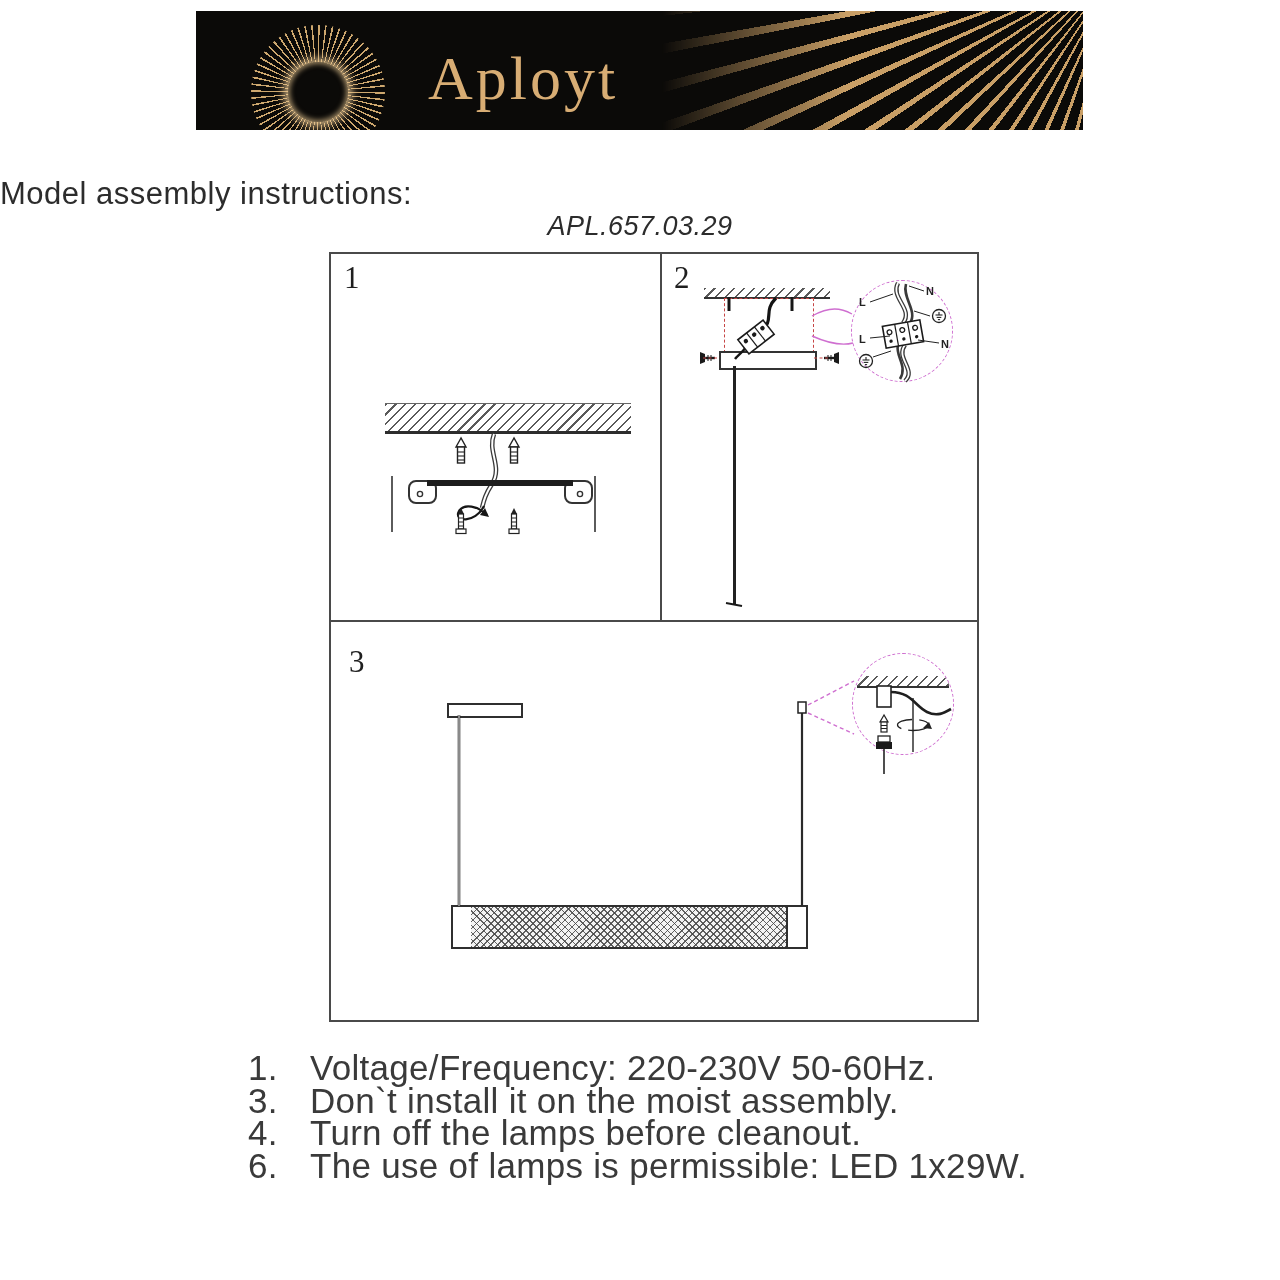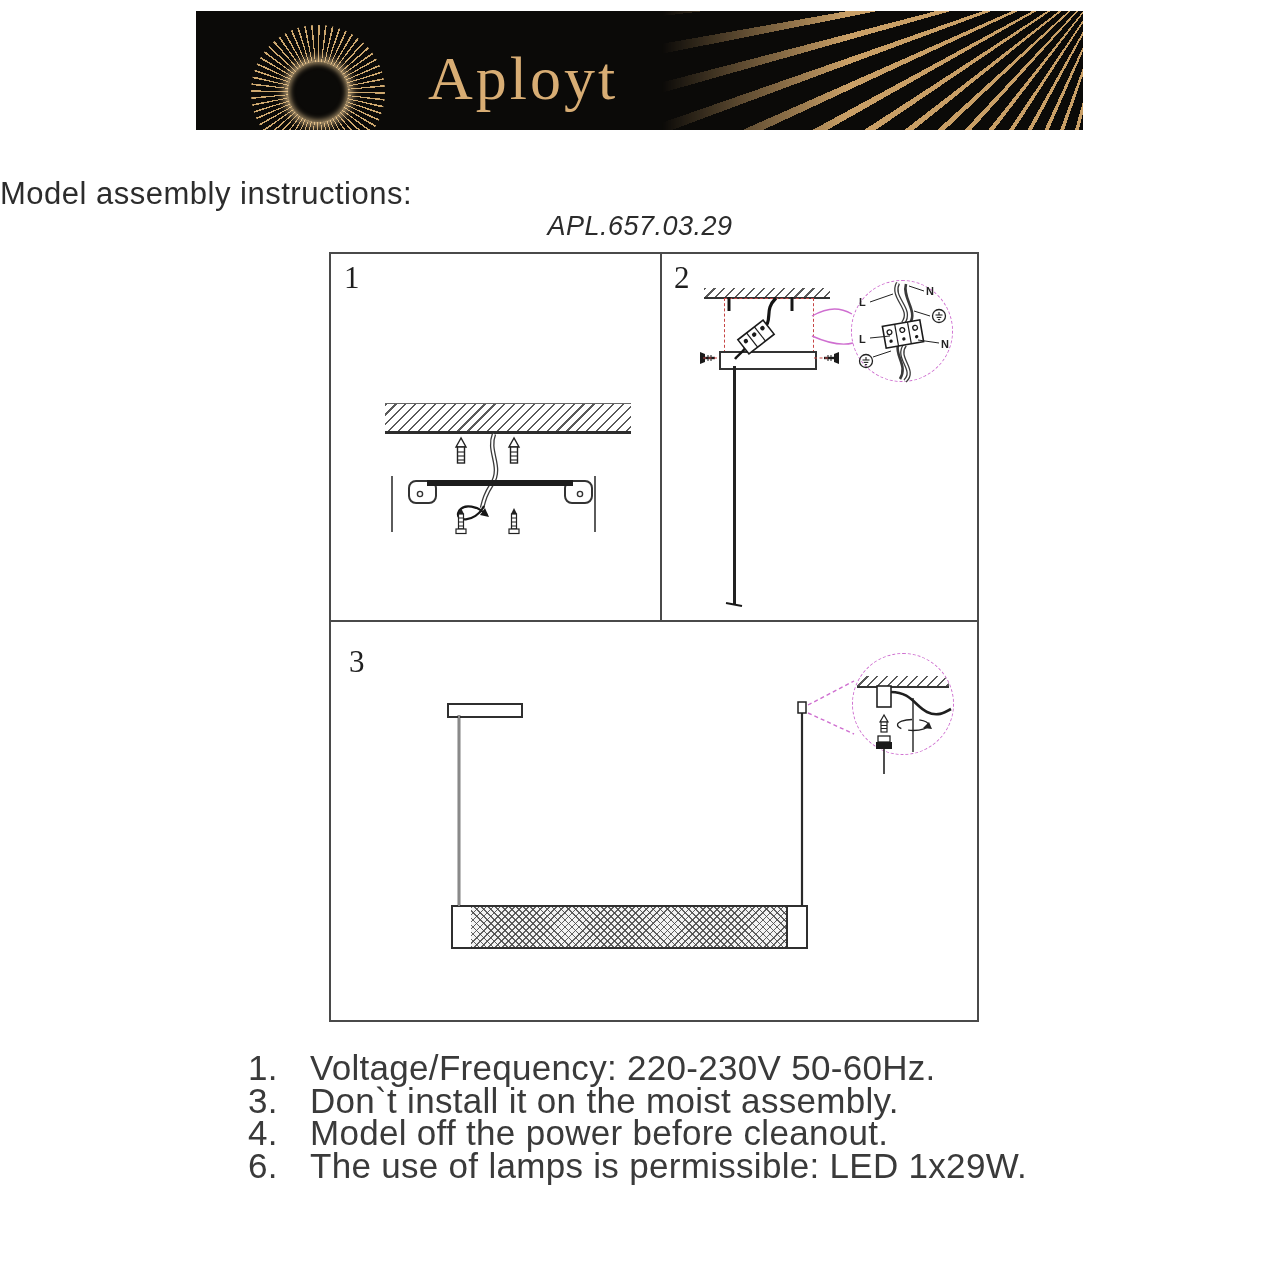--- a/index.html
+++ b/index.html
@@ -262,20 +262,20 @@
   </div>
 
   <div class="instructions">
     <div class="ins-row">
       <span class="ins-num">1.</span><span>Voltage/Frequency: 220-230V 50-60Hz.</span>
     </div>
     <div class="ins-row">
       <span class="ins-num">3.</span><span>Don`t install it on the moist assembly.</span>
     </div>
     <div class="ins-row">
-      <span class="ins-num">4.</span><span>Model off the power before cleanout.</span>
+      <span class="ins-num">4.</span><span>Turn off the lamps before cleanout.</span>
     </div>
     <div class="ins-row">
       <span class="ins-num">6.</span><span>The use of lamps is permissible: LED 1x29W.</span>
     </div>
   </div>
 
 </div>
 
 </body></html>

